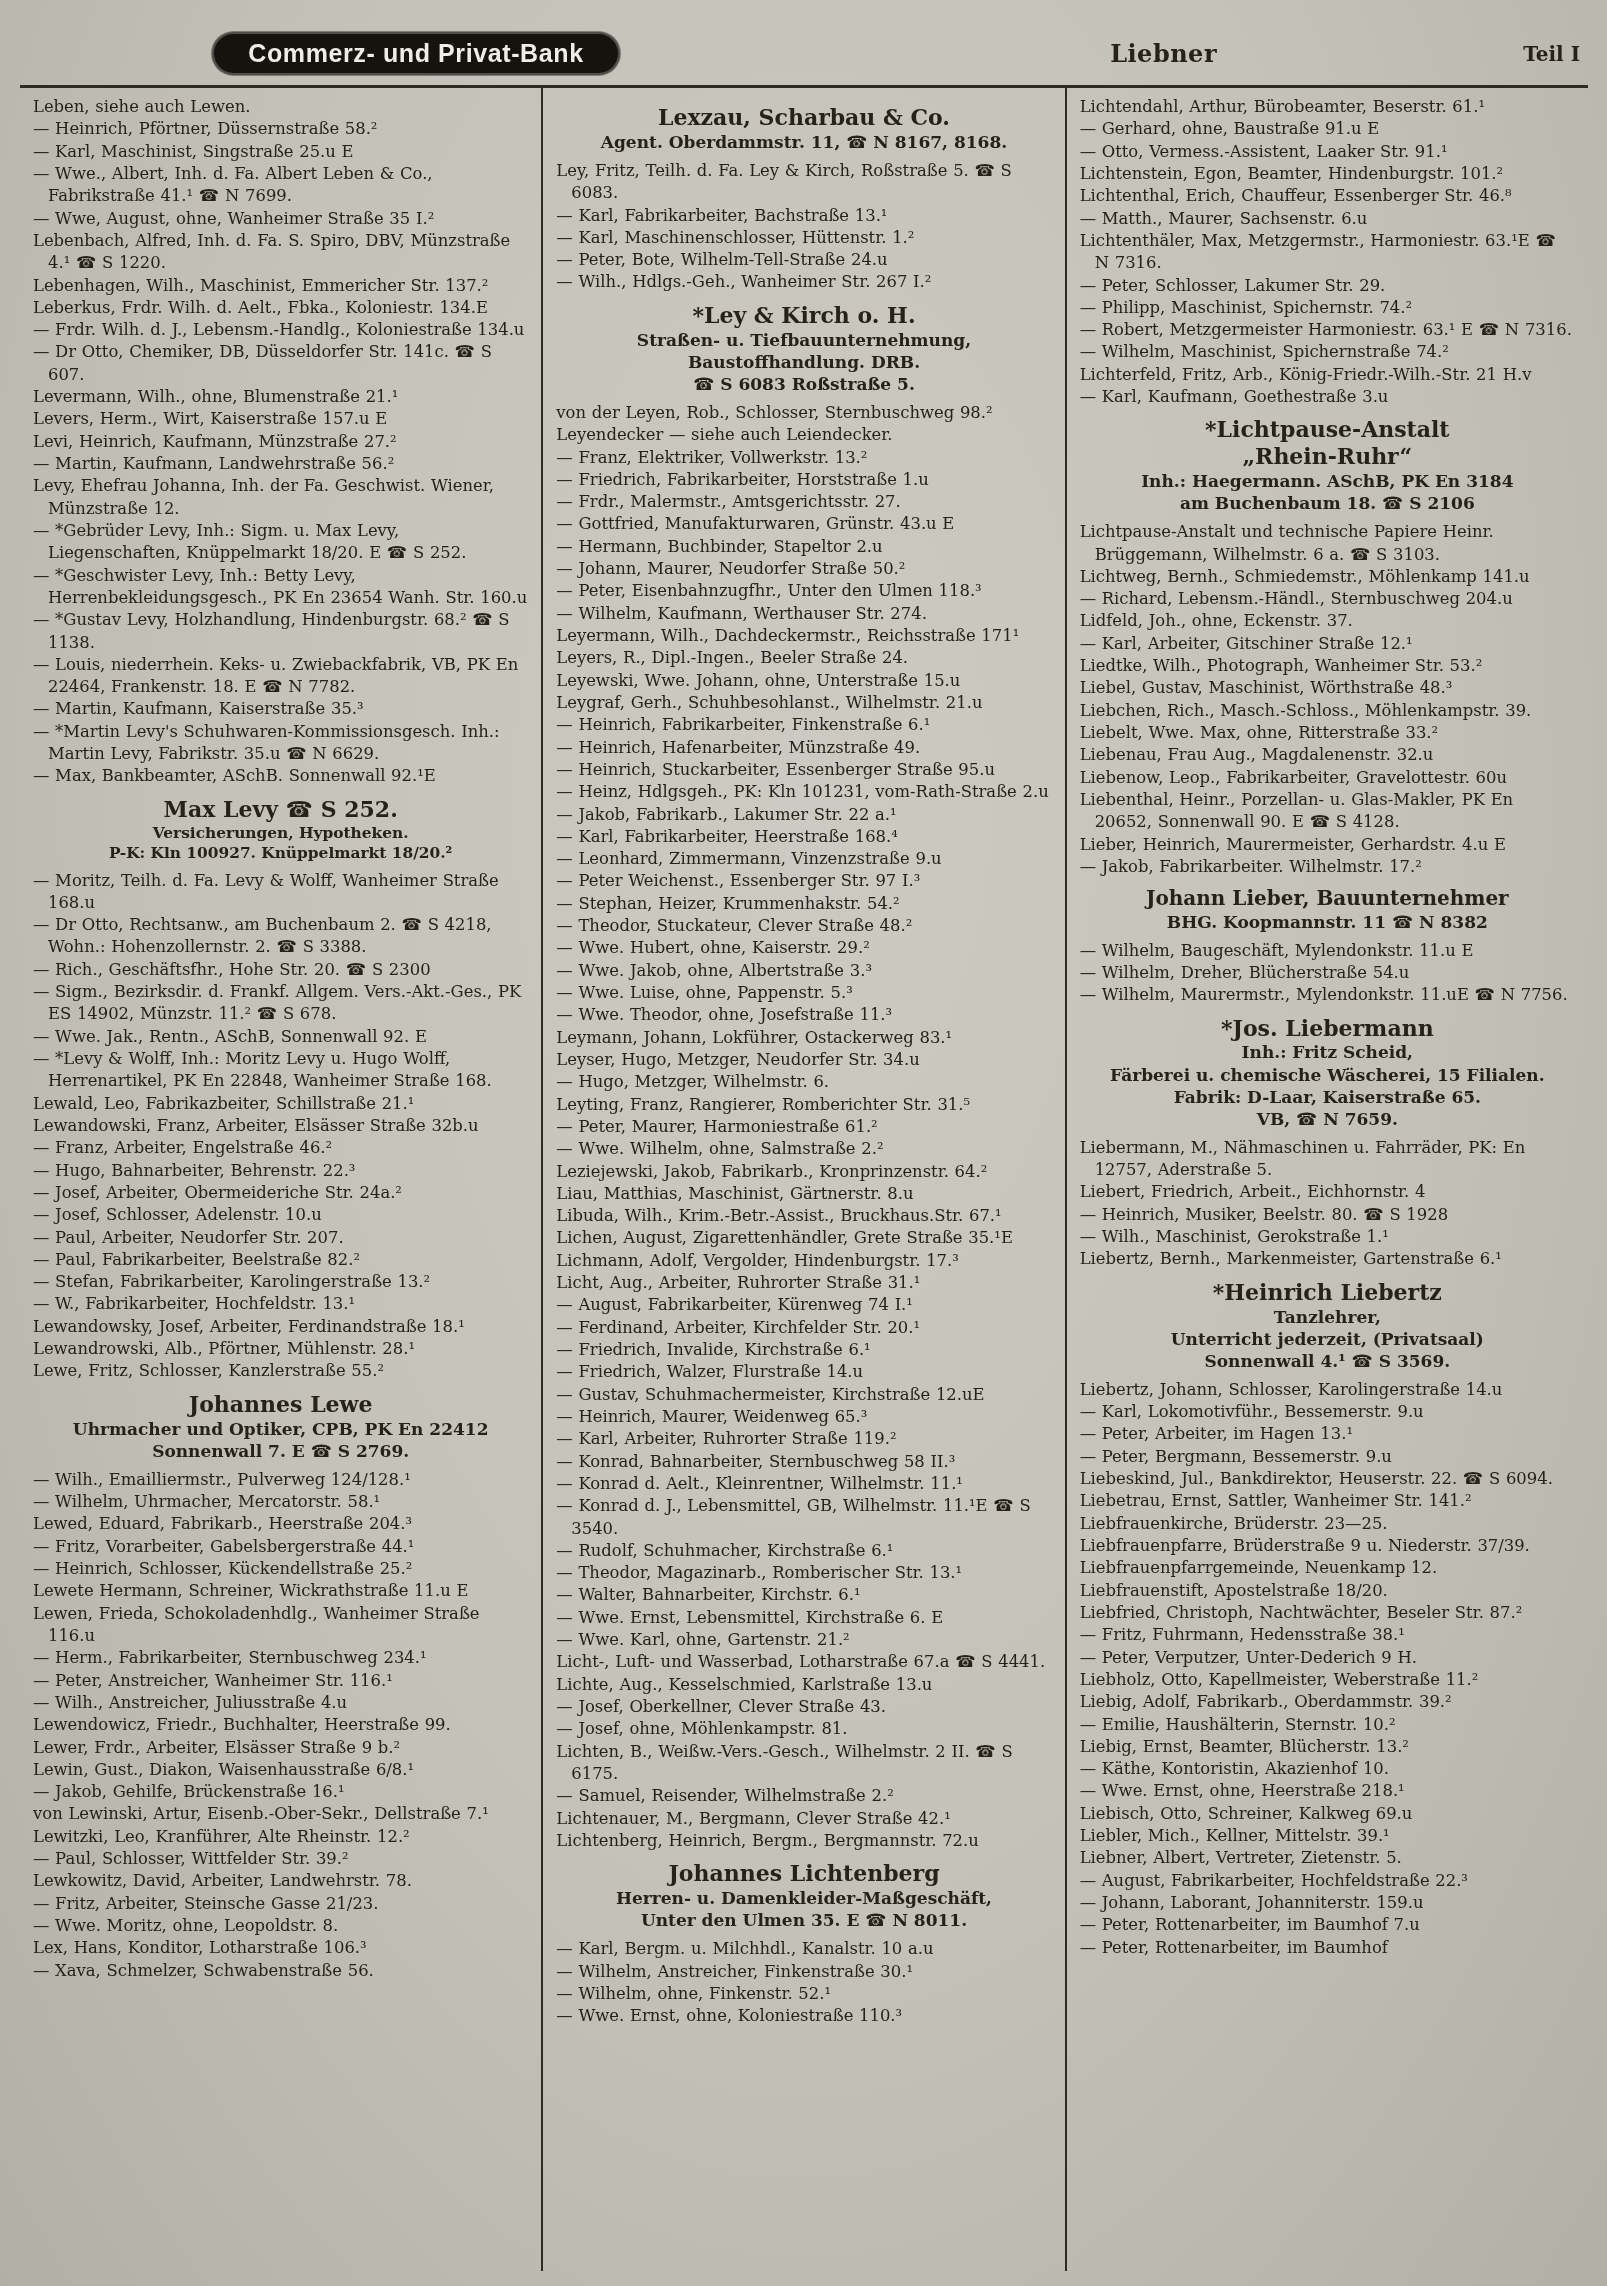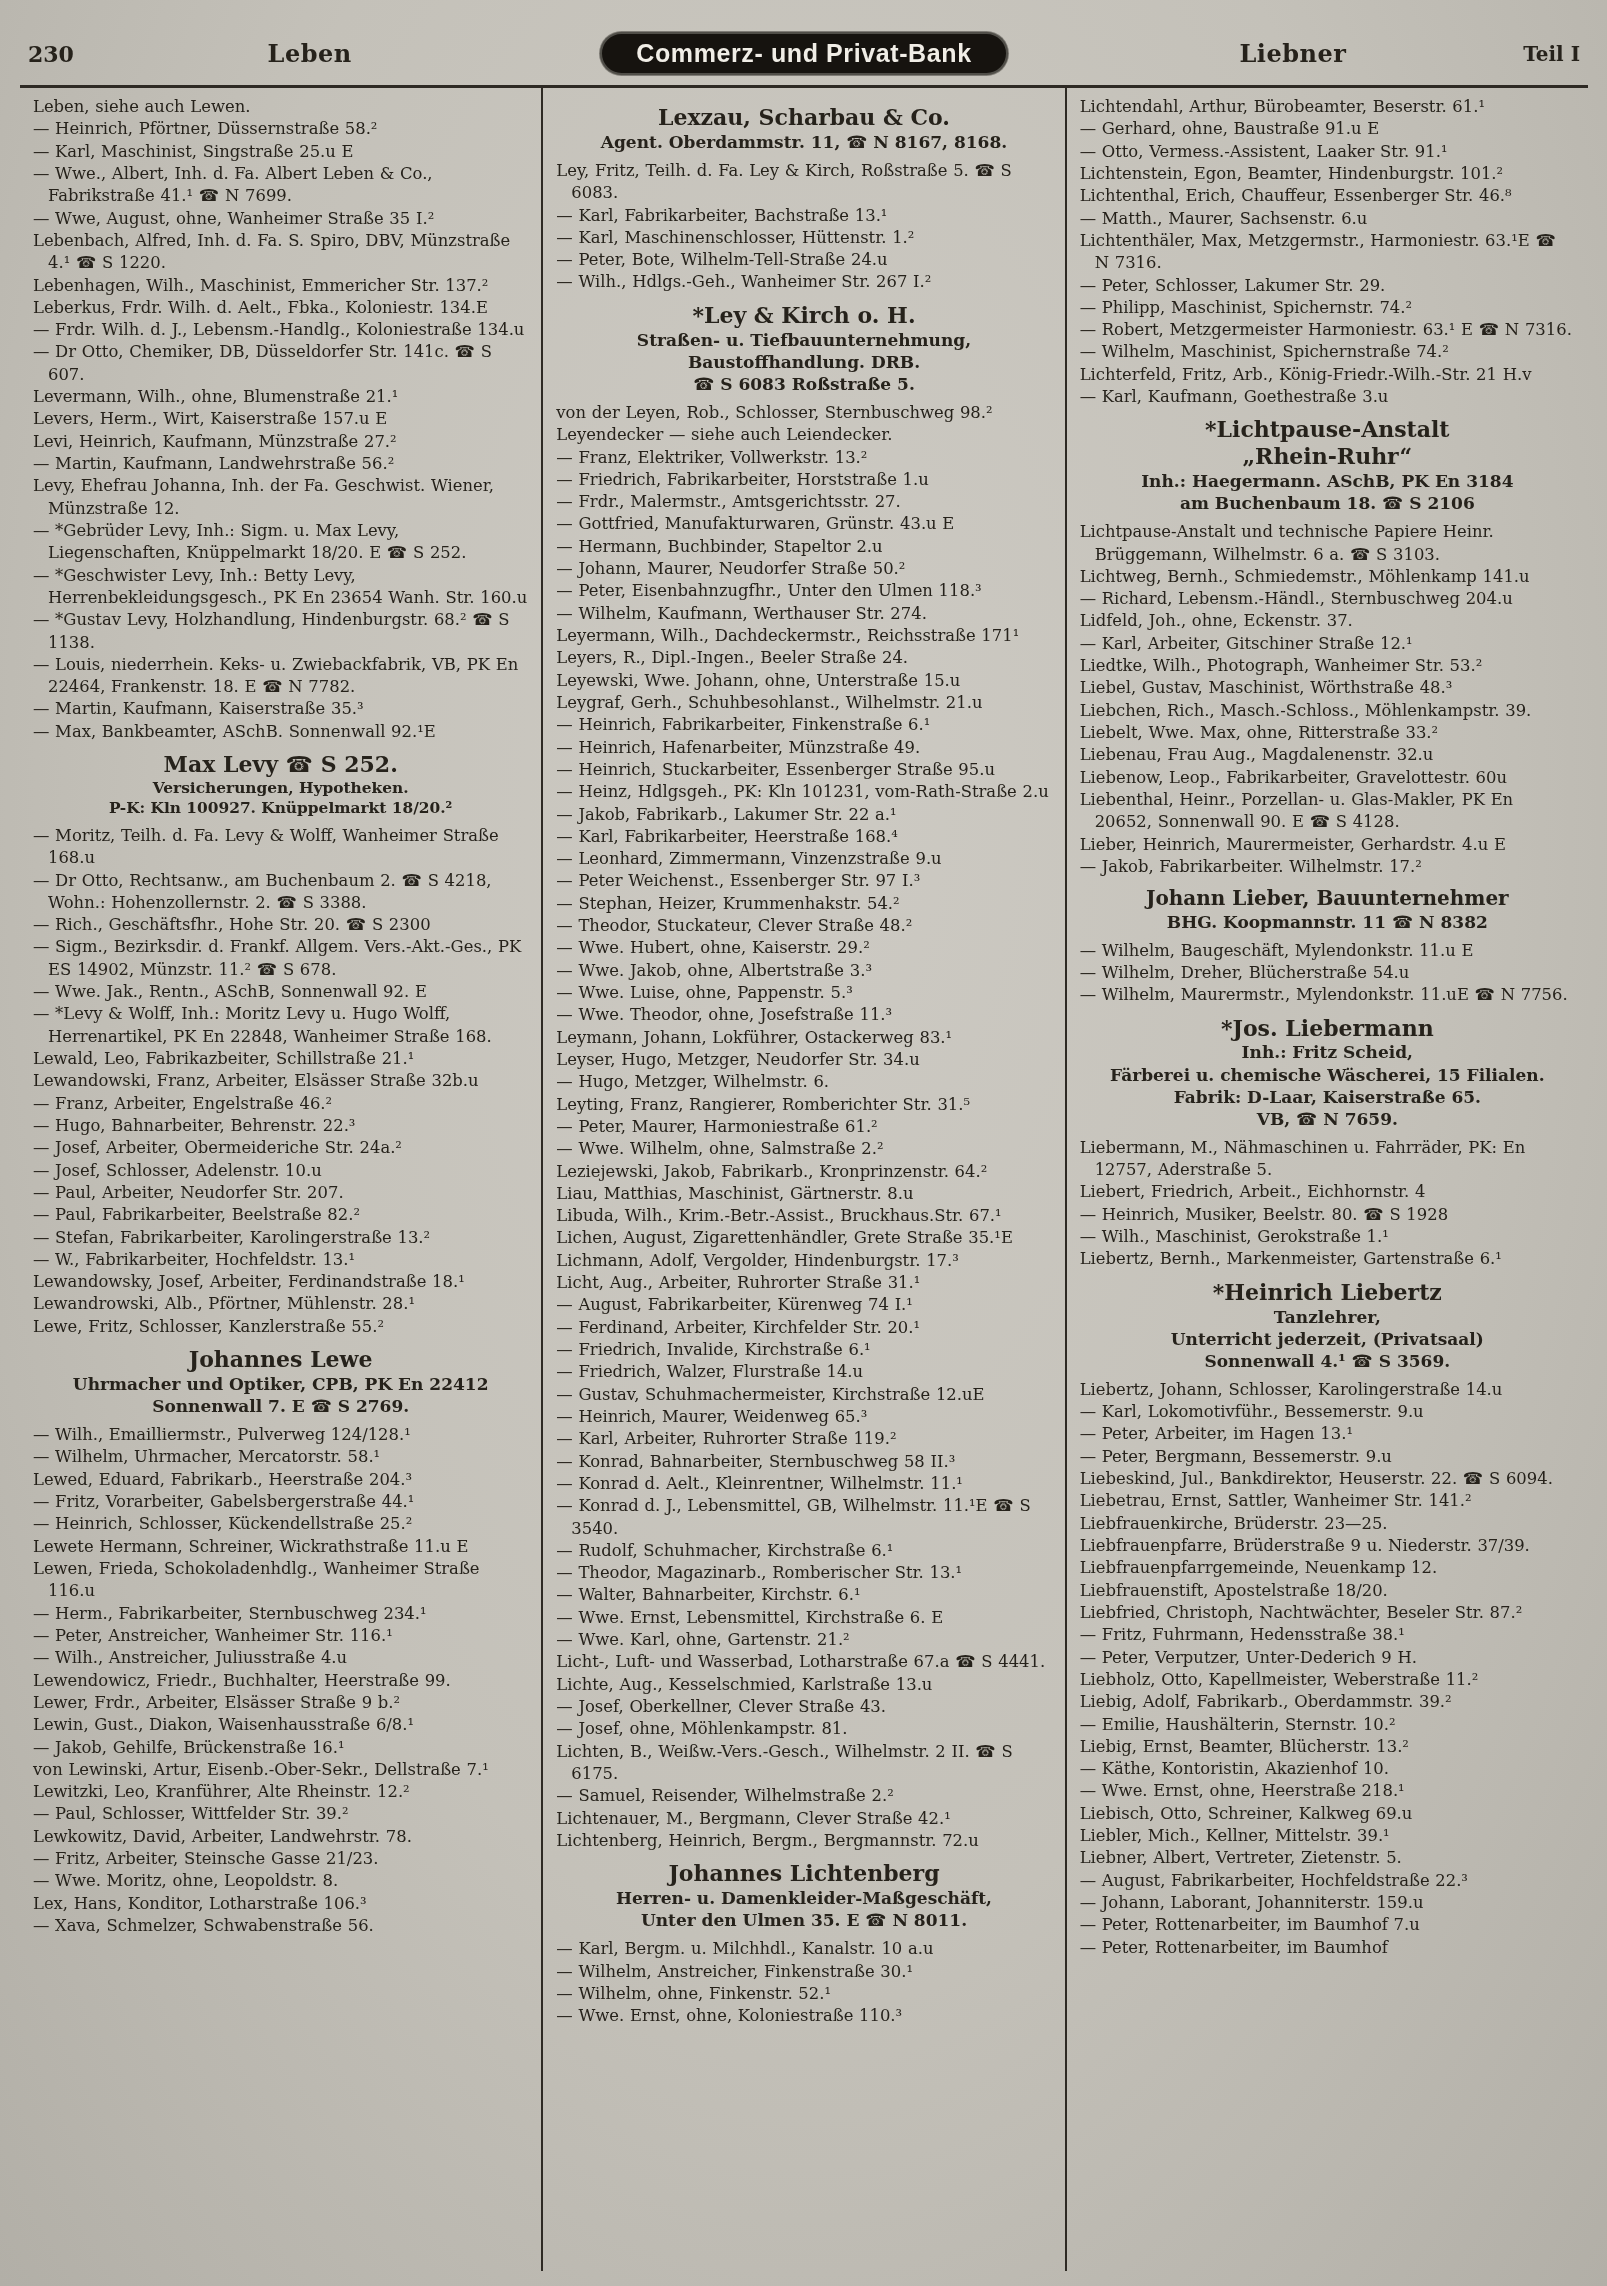--- a/index.html
+++ b/index.html
@@ -38,24 +38,20 @@
   .ad .t1b { font-size:20px; line-height:1.22; }
   .ad .t2 { font-size:17px; line-height:1.3; }
   .ad .t3 { font-size:15.4px; line-height:1.3; }
 </style>
 </head>
 <body>
 
 <div class="page">
   <div class="header">
     <div class="h-sec">
-      <span class="pageno">230</span>
-      <span class="runhead">Leben</span>
-    </div>
-    <div class="h-sec">
       <span class="banner">Commerz- und Privat-Bank</span>
     </div>
     <div class="h-sec">
       <span class="runhead">Liebner</span>
       <span class="part">Teil I</span>
     </div>
   </div>
 
   <div class="cols">
     <div class="col">
@@ -72,20 +68,21 @@
         <div class="entry">Levermann, Wilh., ohne, Blumenstraße 21.¹</div>
         <div class="entry">Levers, Herm., Wirt, Kaiserstraße 157.u E</div>
         <div class="entry">Levi, Heinrich, Kaufmann, Münzstraße 27.²</div>
         <div class="entry">— Martin, Kaufmann, Landwehrstraße 56.²</div>
         <div class="entry">Levy, Ehefrau Johanna, Inh. der Fa. Geschwist. Wiener, Münzstraße 12.</div>
         <div class="entry">— *Gebrüder Levy, Inh.: Sigm. u. Max Levy, Liegenschaften, Knüppelmarkt 18/20. E ☎ S 252.</div>
         <div class="entry">— *Geschwister Levy, Inh.: Betty Levy, Herrenbekleidungsgesch., PK En 23654 Wanh. Str. 160.u</div>
         <div class="entry">— *Gustav Levy, Holzhandlung, Hindenburgstr. 68.² ☎ S 1138.</div>
         <div class="entry">— Louis, niederrhein. Keks- u. Zwiebackfabrik, VB, PK En 22464, Frankenstr. 18. E ☎ N 7782.</div>
         <div class="entry">— Martin, Kaufmann, Kaiserstraße 35.³</div>
+        <div class="entry">— *Martin Levy's Schuhwaren-Kommissionsgesch. Inh.: Martin Levy, Fabrikstr. 35.u ☎ N 6629.</div>
         <div class="entry">— Max, Bankbeamter, ASchB. Sonnenwall 92.¹E</div>
         <div class="ad">
           <div class="t1">Max Levy ☎ S 252.</div>
           <div class="t3">Versicherungen, Hypotheken.</div>
           <div class="t3">P-K: Kln 100927. Knüppelmarkt 18/20.²</div>
         </div>
         <div class="entry">— Moritz, Teilh. d. Fa. Levy &amp; Wolff, Wanheimer Straße 168.u</div>
         <div class="entry">— Dr Otto, Rechtsanw., am Buchenbaum 2. ☎ S 4218, Wohn.: Hohenzollernstr. 2. ☎ S 3388.</div>
         <div class="entry">— Rich., Geschäftsfhr., Hohe Str. 20. ☎ S 2300</div>
         <div class="entry">— Sigm., Bezirksdir. d. Frankf. Allgem. Vers.-Akt.-Ges., PK ES 14902, Münzstr. 11.² ☎ S 678.</div>

